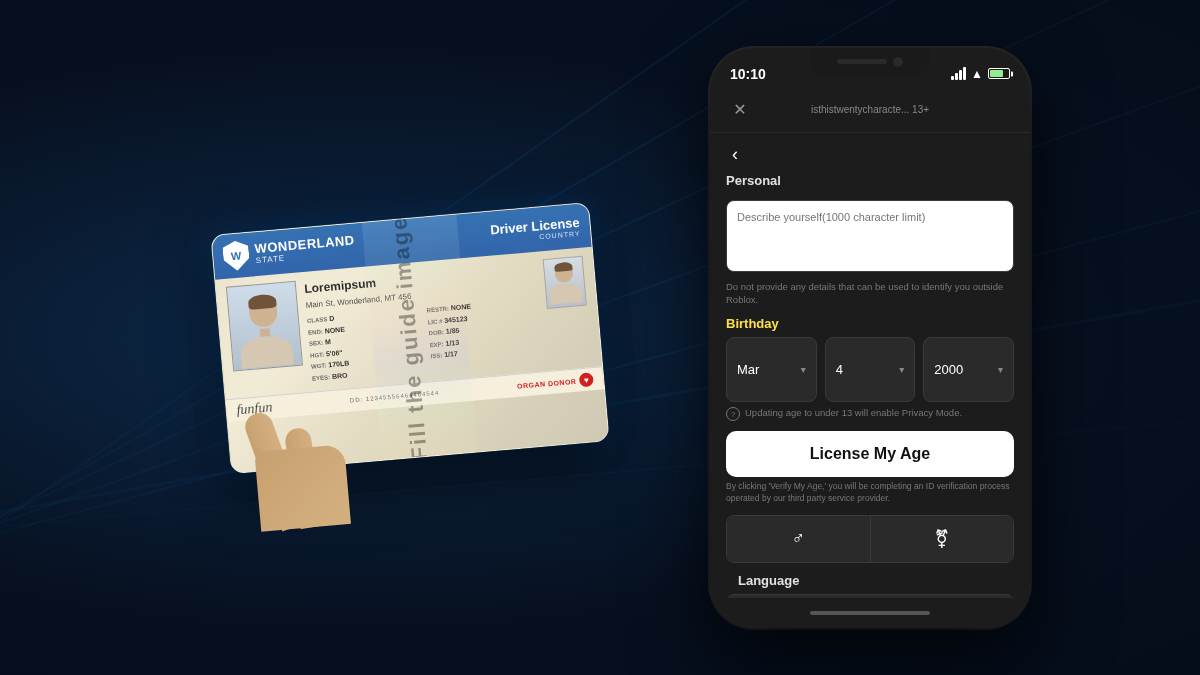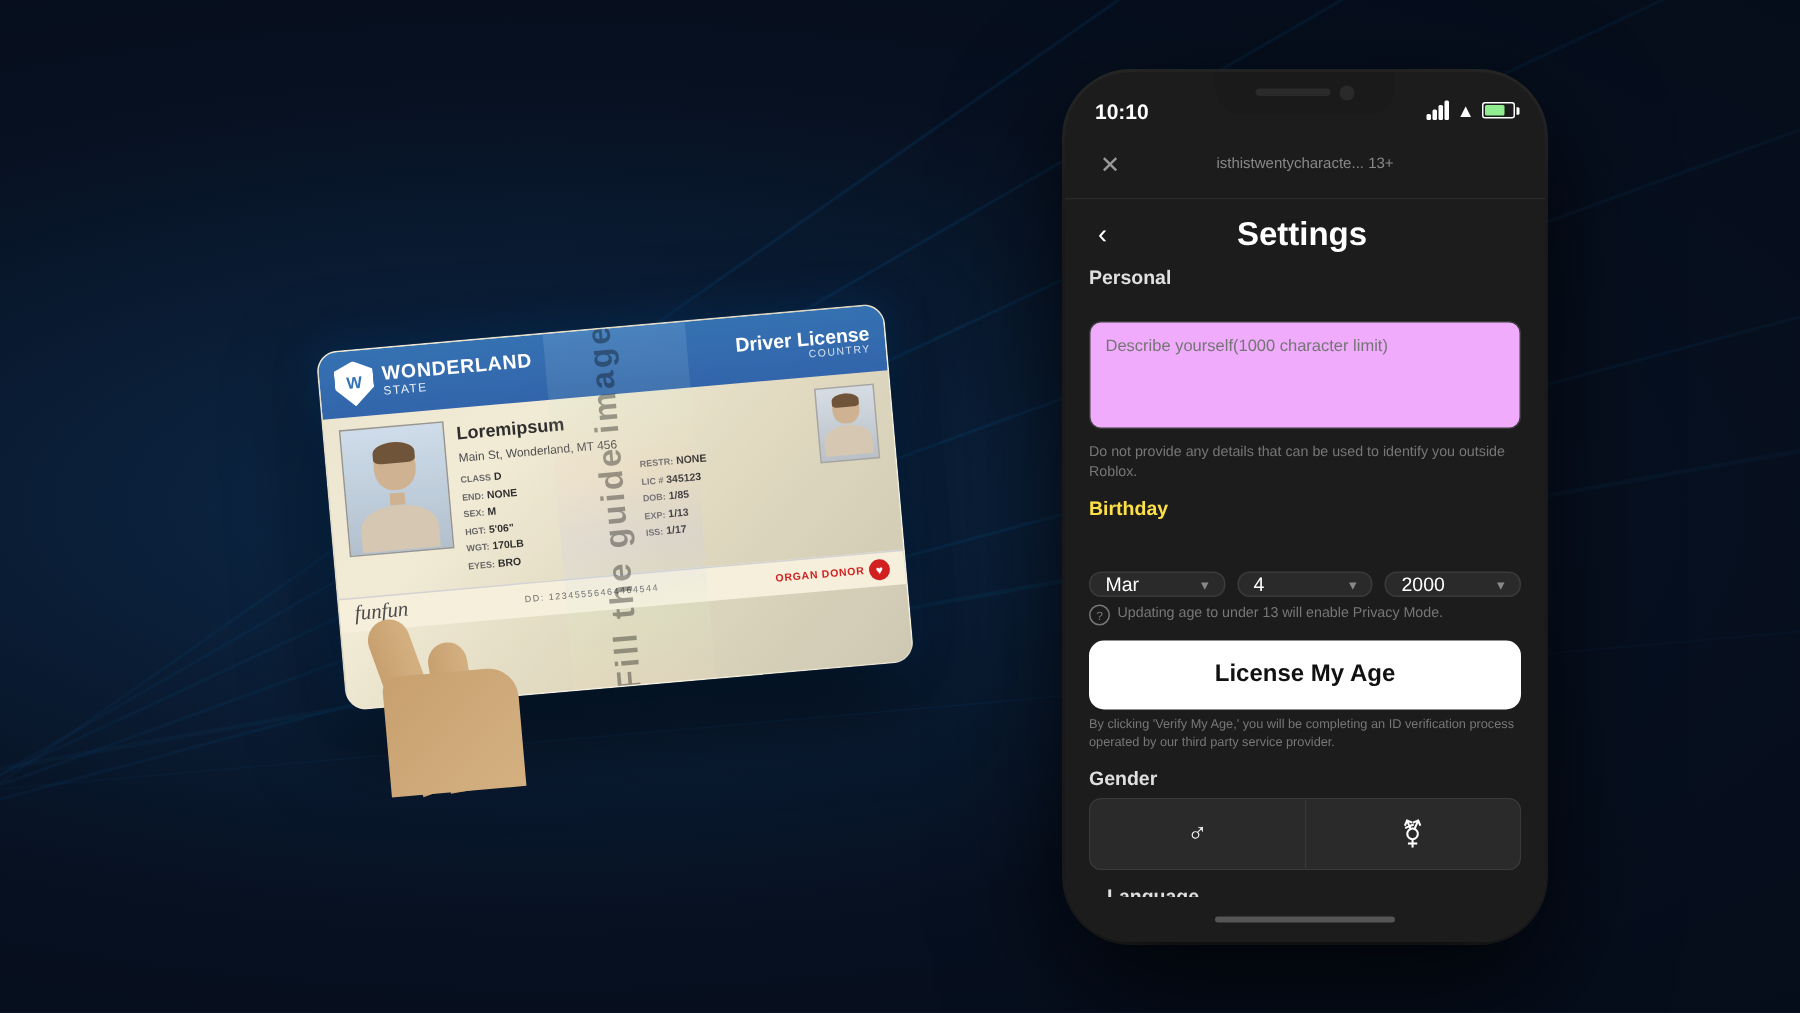--- a/index.html
+++ b/index.html
@@ -525,28 +525,28 @@
       overflow: hidden;
       display: flex;
       flex-direction: column;
       gap: 10px;
     }
 
     .section-label {
       font-size: 13px;
       font-weight: 600;
       color: #e0e0e0;
-      margin-bottom: 22px;
+      margin-bottom: 12px;
     }
 
     
     .personal-textarea {
       width: 100%;
       height: 72px;
-      background: #f0abfc;
+      background: #ffffff;
       border: 1px solid #3a3a3a;
       border-radius: 8px;
       padding: 10px;
       color: #666;
       font-size: 11px;
       resize: none;
       font-family: inherit;
     }
 
     .privacy-note {
@@ -565,28 +565,27 @@
     }
     .birthday-selects {
       display: flex;
       gap: 8px;
     }
     .birthday-select {
       flex: 1;
       background: #2a2a2a;
       border: 1px solid #3a3a3a;
       border-radius: 8px;
-      padding: 0 10px;
+      padding: 24px 10px;
       color: white;
       font-size: 13px;
       display: flex;
       align-items: center;
       justify-content: space-between;
       cursor: pointer;
-      margin-top: 29px;
     }
     .select-chevron {
       color: #888;
       font-size: 10px;
     }
 
     .privacy-mode-note {
       display: flex;
       align-items: flex-start;
       gap: 5px;
@@ -819,21 +818,20 @@
       <div class="phone-app-bar">
         <div class="app-close-btn">✕</div>
         <div class="app-title-bar">isthistwentycharacte... 13+</div>
         <div class="app-spacer"></div>
       </div>
 
       <div class="phone-screen">
 
         <div class="settings-header">
           <div class="back-btn">‹</div>
-          <div class="settings-title">Settings</div>
         </div>
 
         <div class="settings-content">
 
           <div>
             <div class="section-label">Personal</div>
             <textarea class="personal-textarea" placeholder="Describe yourself(1000 character limit)" style=""></textarea>
             <div class="privacy-note">Do not provide any details that can be used to identify you outside Roblox.</div>
           </div>
 
@@ -858,21 +856,20 @@
               <span>Updating age to under 13 will enable Privacy Mode.</span>
             </div>
           </div>
 
           <div>
             <button class="verify-btn">License My Age</button>
             <div class="verify-note">By clicking 'Verify My Age,' you will be completing an ID verification process operated by our third party service provider.</div>
           </div>
 
           <div>
-            <div class="gender-label">Gender</div>
             <div class="gender-options">
               <div class="gender-option">
                 <span>♂</span>
               </div>
               <div class="gender-option">
                 <span>⚧</span>
               </div>
             </div>
           </div>
 

